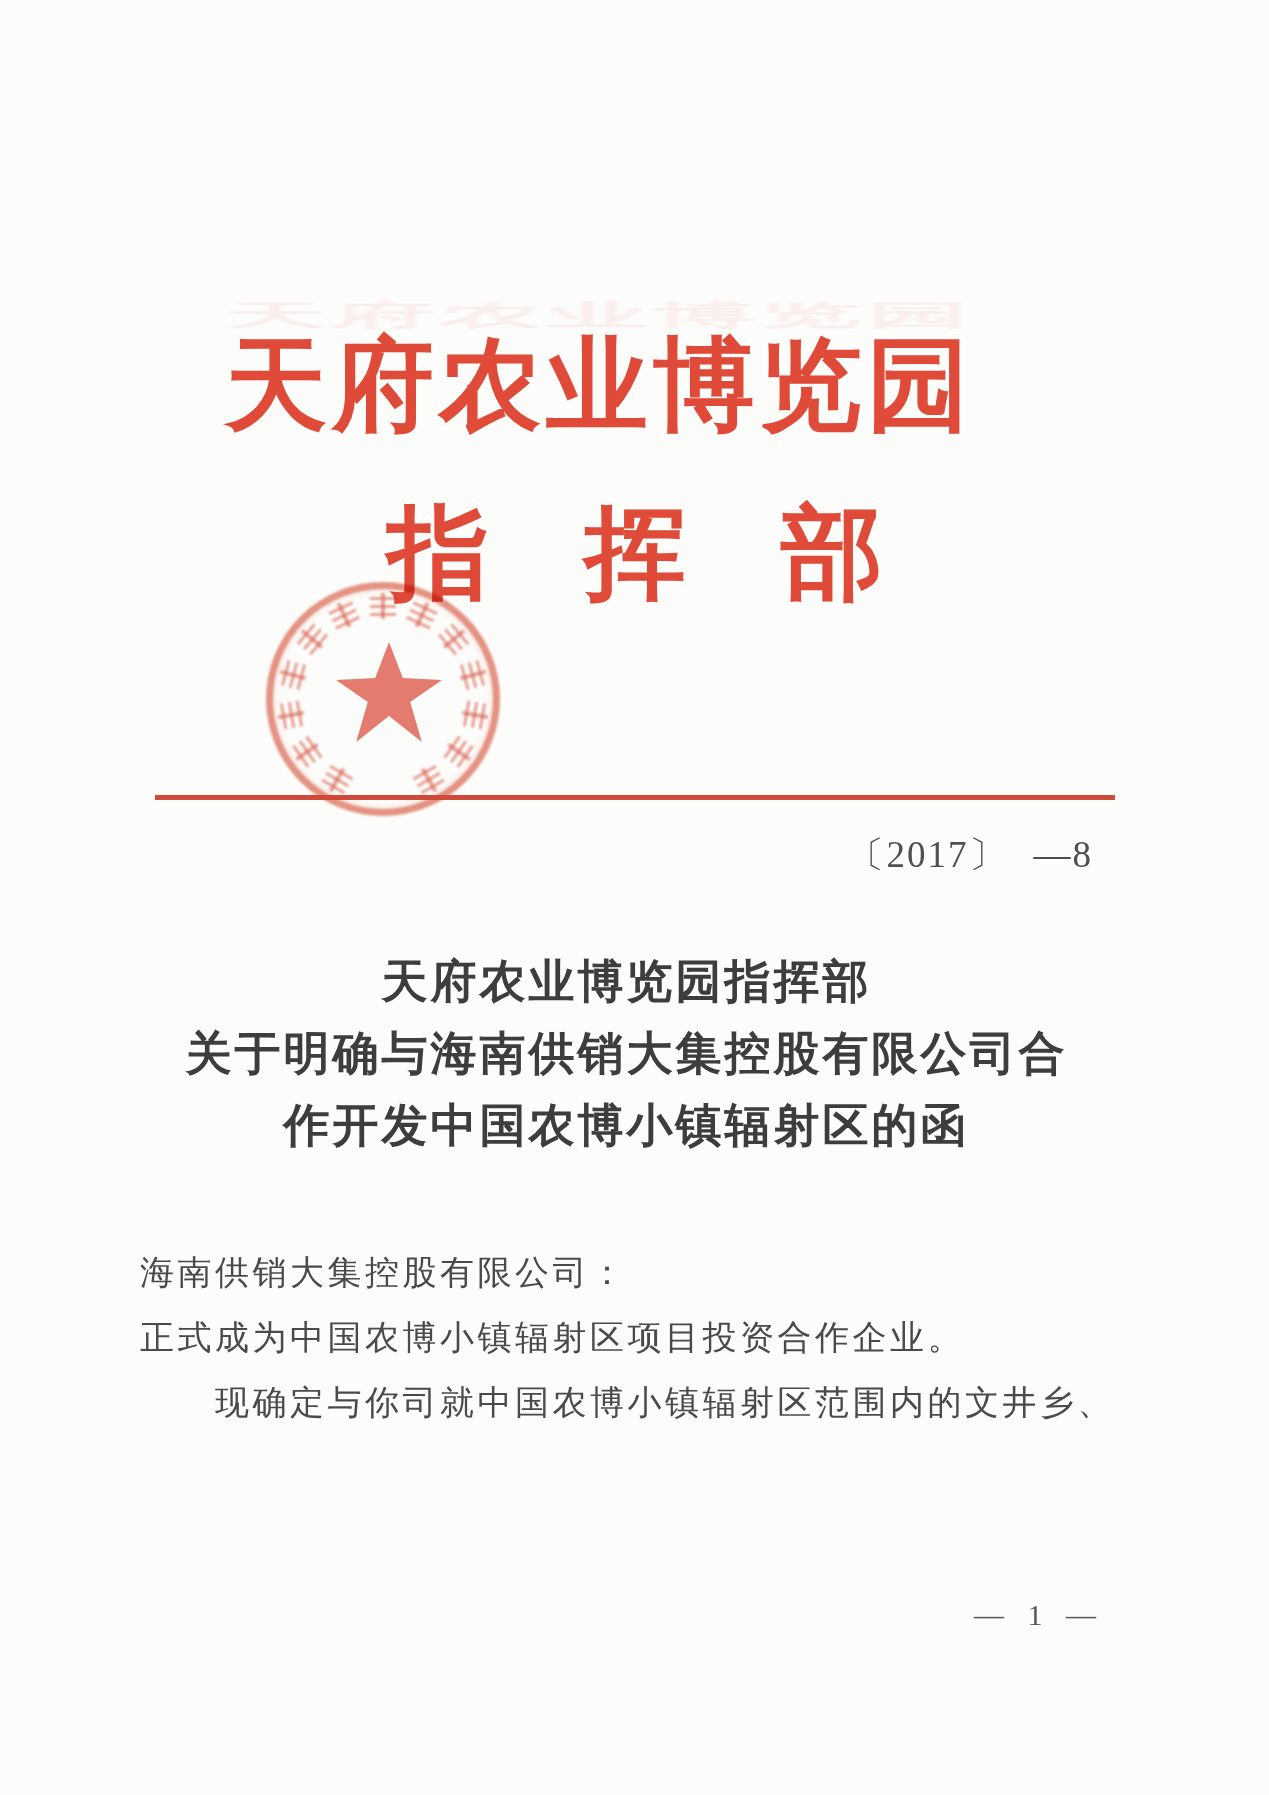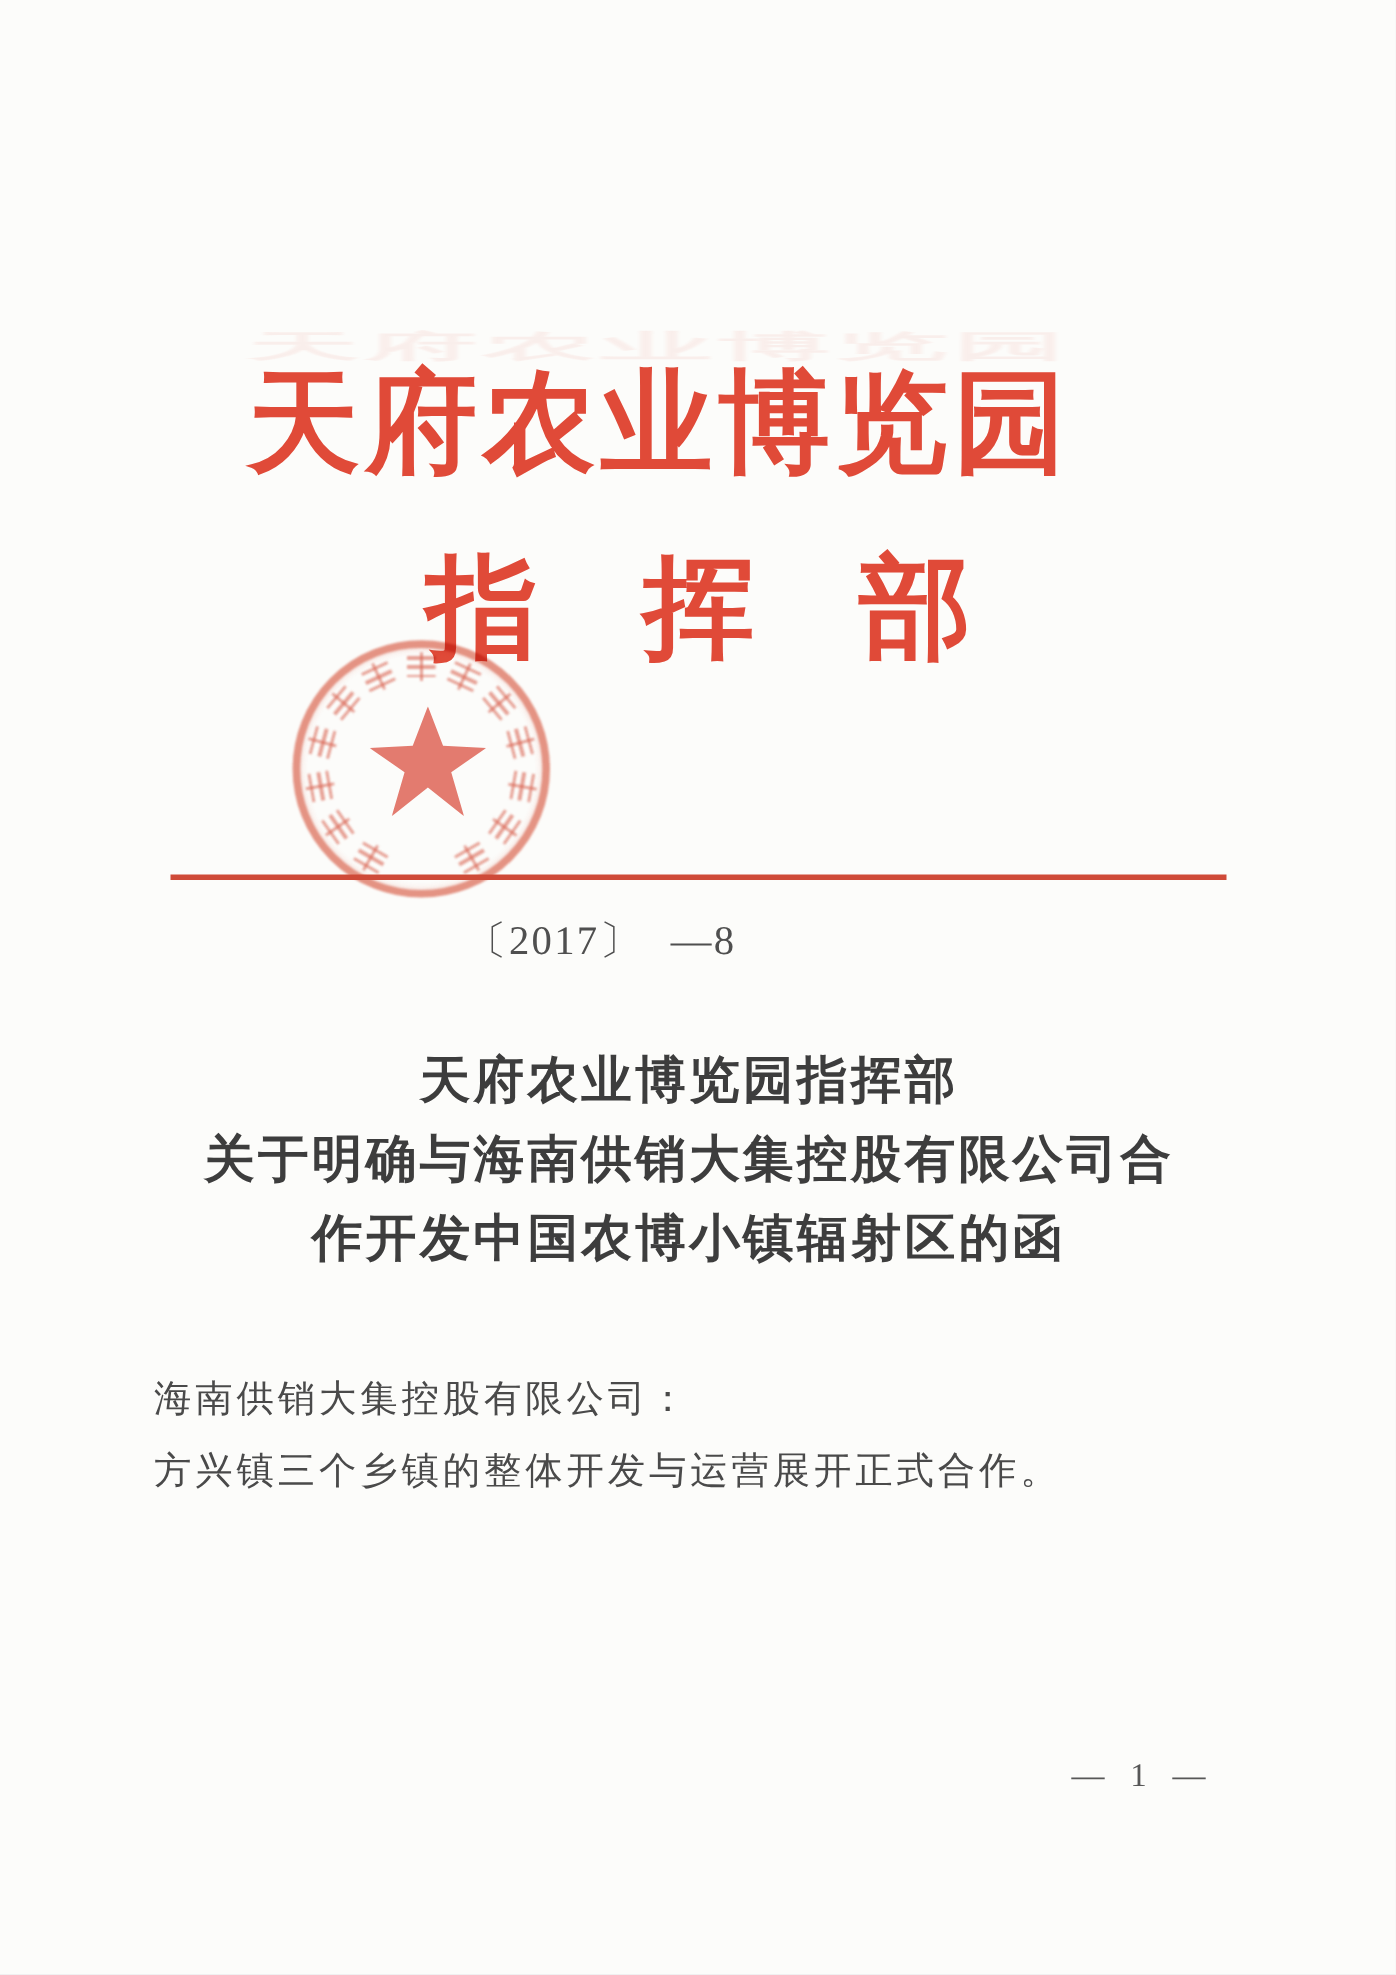--- a/index.html
+++ b/index.html
@@ -71,21 +71,21 @@
       linear-gradient(0deg, transparent 12%, currentColor 12% 22%, transparent 22% 42%, currentColor 42% 54%, transparent 54% 74%, currentColor 74% 86%, transparent 86%),
       linear-gradient(90deg, transparent 44%, currentColor 44% 56%, transparent 56%);
     filter:blur(1.2px);
   }
   .red-rule{
     position:absolute;left:155px;top:795px;width:960px;height:5px;
     background:var(--rule-red);
   }
   .doc-number{
     position:absolute;top:830px;left:0;width:1093px;
-    text-align:center;
+    text-align:right;
     font-size:37px;color:#4f4f4f;letter-spacing:2px;
     white-space:nowrap;
   }
   .doc-number .suffix{margin-left:26px;}
   .doc-title{
     position:absolute;top:946px;left:-8px;width:1269px;
     text-align:center;
     font-size:46px;line-height:72px;font-weight:700;
     letter-spacing:3px;
     color:var(--text-dark);
@@ -143,18 +143,19 @@
   </div>
 
   <div class="doc-title">
     <div>天府农业博览园指挥部</div>
     <div>关于明确与海南供销大集控股有限公司合</div>
     <div>作开发中国农博小镇辐射区的函</div>
   </div>
 
   <div class="body-text">
       <div class="body-line">海南供销大集控股有限公司：</div>
-      <div class="body-line">方兴镇三个乡镇的整体开发与运营展开正式合作。</div>
+      <div class="body-line">正式成为中国农博小镇辐射区项目投资合作企业。</div>
+      <div class="body-line indent">现确定与你司就中国农博小镇辐射区范围内的文井乡、</div>
     </div>
 
   <div class="page-number">— 1 —</div>
 
 </div>
 
 </body></html>

